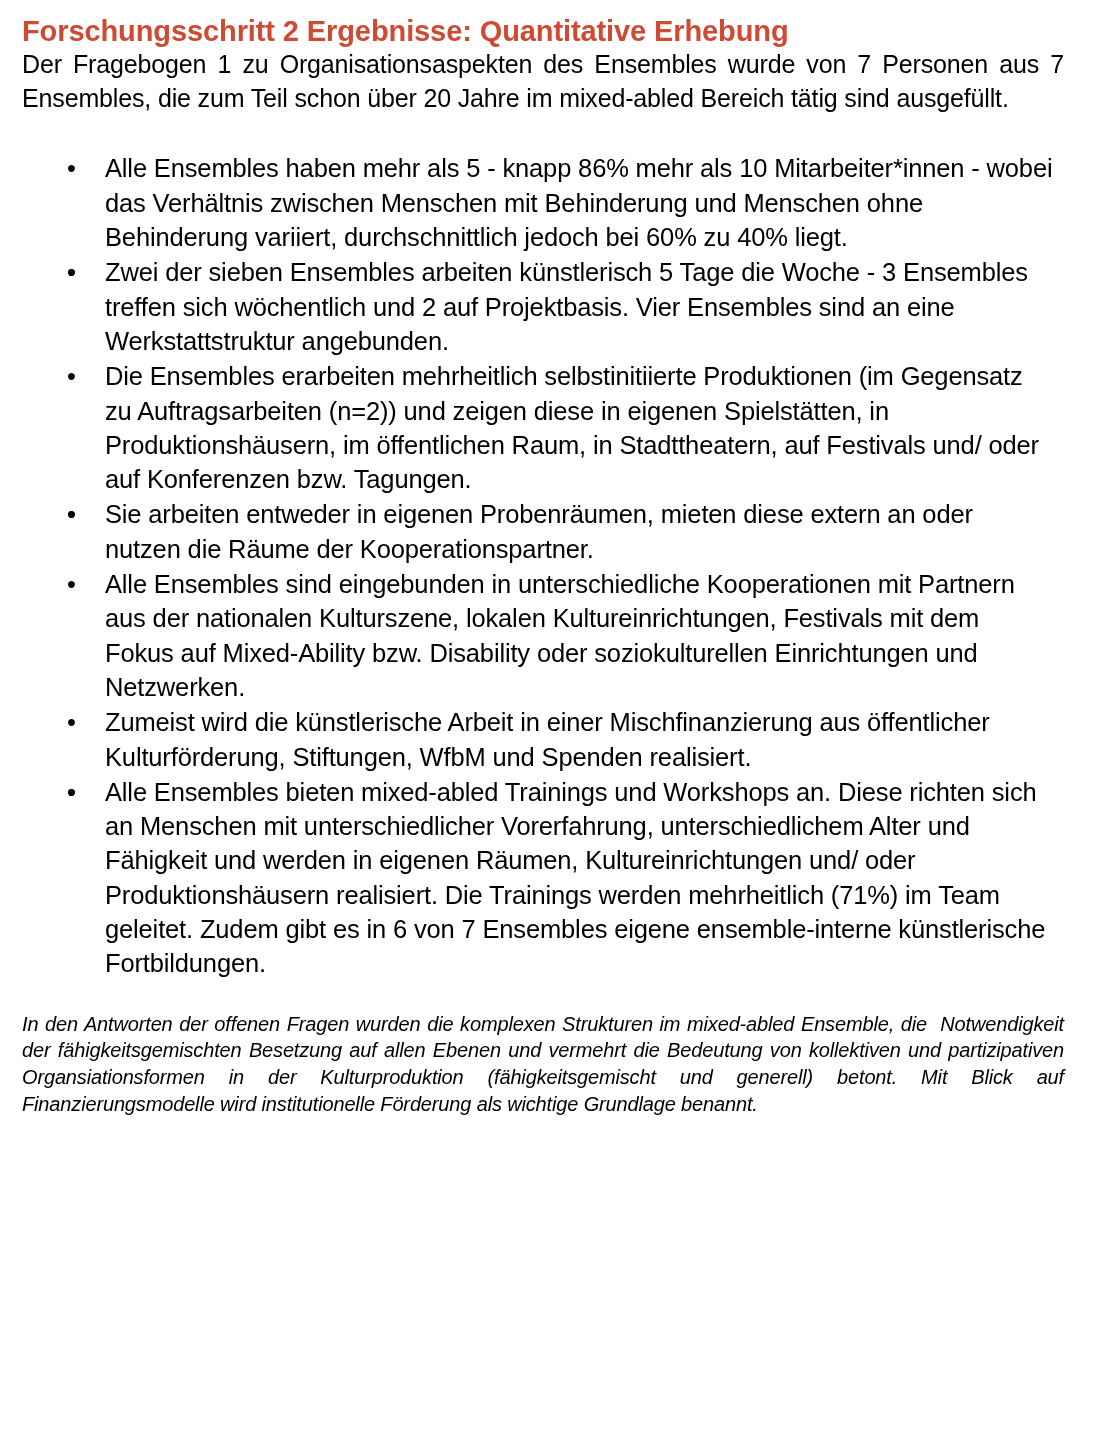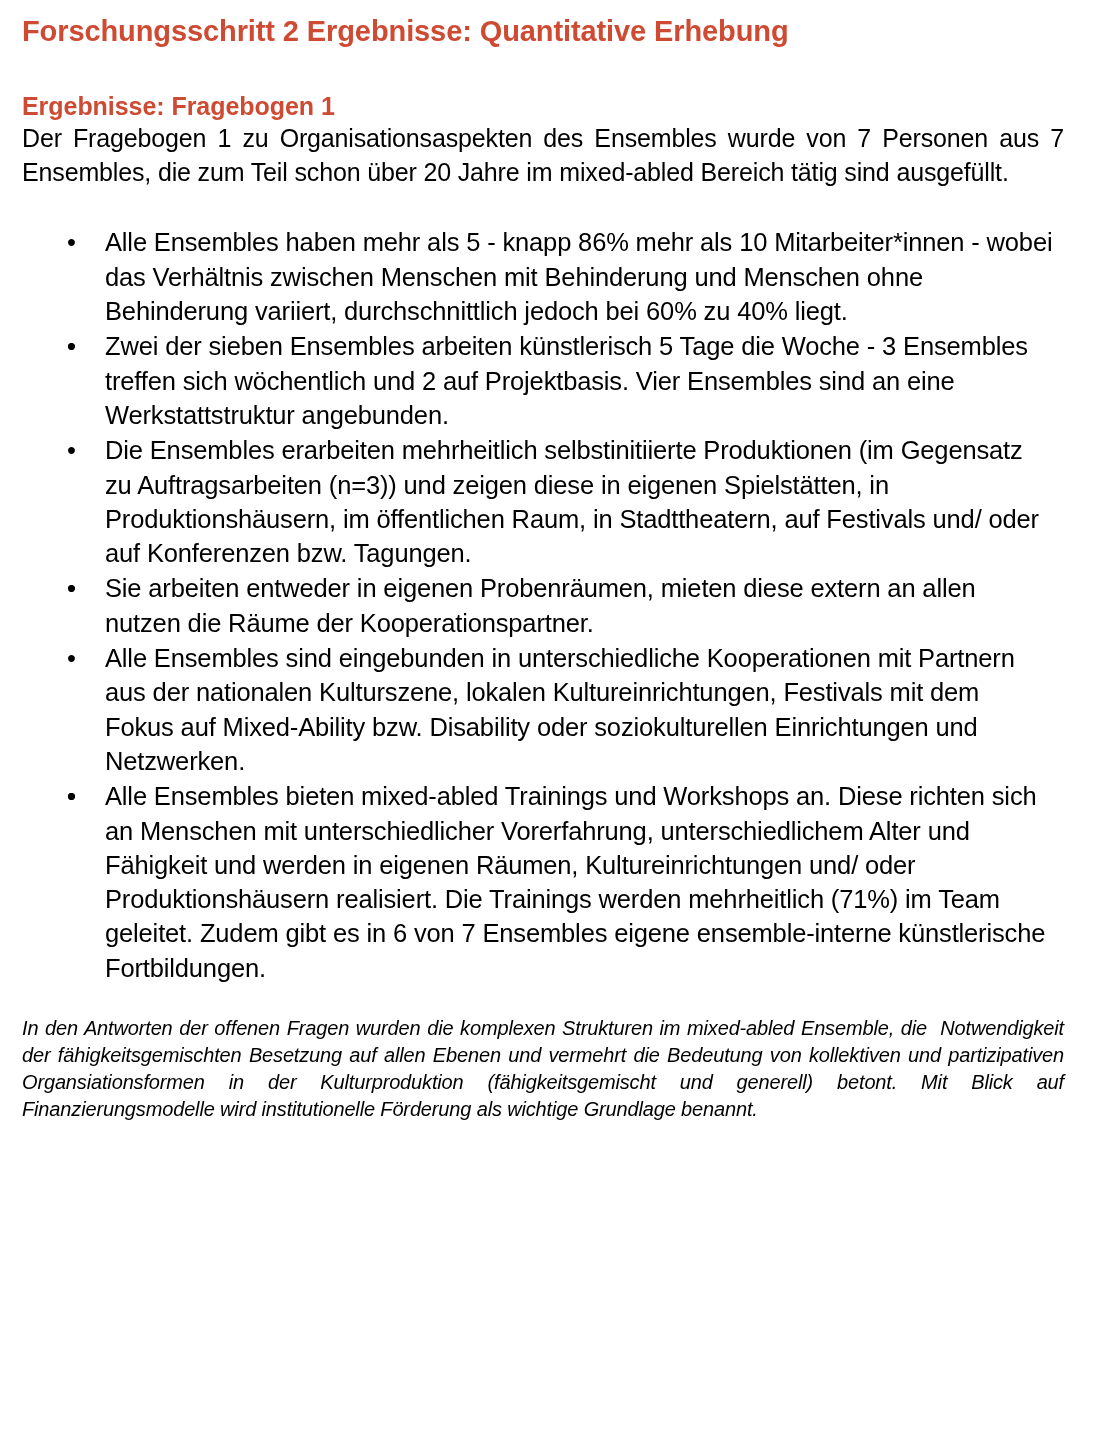--- a/index.html
+++ b/index.html
@@ -87,53 +87,53 @@
     font-style: italic;
   }
 </style>
 </head>
 <body>
 
 <div class="page">
 
   <h1 class="doc-title">Forschungsschritt 2 Ergebnisse: Quantitative Erhebung</h1>
 
-  <h2 class="section-heading">Ergebnisse: Fragebogen 1</h2>
 
   <p class="intro-para">Der Fragebogen 1 zu Organisationsaspekten des Ensembles wurde von 7 Personen aus 7 Ensembles, die zum Teil schon über 20 Jahre im mixed-abled Bereich tätig sind ausgefüllt.</p>
 
   <ul class="bullet-list">
     <li>
       <span class="bullet-marker">•</span>
       <span>Alle Ensembles haben mehr als 5 - knapp 86% mehr als 10 Mitarbeiter*innen - wobei das Verhältnis zwischen Menschen mit Behinderung und Menschen ohne Behinderung variiert, durchschnittlich jedoch bei 60% zu 40% liegt.</span>
     </li>
     <li>
       <span class="bullet-marker">•</span>
     </li>
     <li>
       <span class="bullet-marker">•</span>
       <span>Zwei der sieben Ensembles arbeiten künstlerisch 5 Tage die Woche - 3 Ensembles treffen sich wöchentlich und 2 auf Projektbasis. Vier Ensembles sind an eine Werkstattstruktur angebunden.</span>
     </li>
     <li>
       <span class="bullet-marker">•</span>
-      <span>Die Ensembles erarbeiten mehrheitlich selbstinitiierte Produktionen (im Gegensatz zu Auftragsarbeiten (n=3)) und zeigen diese in eigenen Spielstätten, in Produktionshäusern, im öffentlichen Raum, in Stadttheatern, auf Festivals und/ oder auf Konferenzen bzw. Tagungen.</span>
+      <span>Die Ensembles erarbeiten mehrheitlich selbstinitiierte Produktionen (im Gegensatz zu Auftragsarbeiten (n=2)) und zeigen diese in eigenen Spielstätten, in Produktionshäusern, im öffentlichen Raum, in Stadttheatern, auf Festivals und/ oder auf Konferenzen bzw. Tagungen.</span>
     </li>
     <li>
       <span class="bullet-marker">•</span>
     </li>
     <li>
       <span class="bullet-marker">•</span>
-      <span>Sie arbeiten entweder in eigenen Probenräumen, mieten diese extern an allen nutzen die Räume der Kooperationspartner.</span>
+      <span>Sie arbeiten entweder in eigenen Probenräumen, mieten diese extern an oder nutzen die Räume der Kooperationspartner.</span>
     </li>
     <li>
       <span class="bullet-marker">•</span>
       <span>Alle Ensembles sind eingebunden in unterschiedliche Kooperationen mit Partnern aus der nationalen Kulturszene, lokalen Kultureinrichtungen, Festivals mit dem Fokus auf Mixed-Ability bzw. Disability oder soziokulturellen Einrichtungen und Netzwerken.</span>
     </li>
     <li>
       <span class="bullet-marker">•</span>
+      <span>Zumeist wird die künstlerische Arbeit in einer Mischfinanzierung aus öffentlicher Kulturförderung, Stiftungen, WfbM und Spenden realisiert.</span>
     </li>
     <li>
       <span class="bullet-marker">•</span>
     </li>
     <li>
       <span class="bullet-marker">•</span>
       <span>Alle Ensembles bieten mixed-abled Trainings und Workshops an. Diese richten sich an Menschen mit unterschiedlicher Vorerfahrung, unterschiedlichem Alter und Fähigkeit und werden in eigenen Räumen, Kultureinrichtungen und/ oder Produktionshäusern realisiert. Die Trainings werden mehrheitlich (71%) im Team geleitet. Zudem gibt es in 6 von 7 Ensembles eigene ensemble-interne künstlerische Fortbildungen.</span>
     </li>
   </ul>
 

